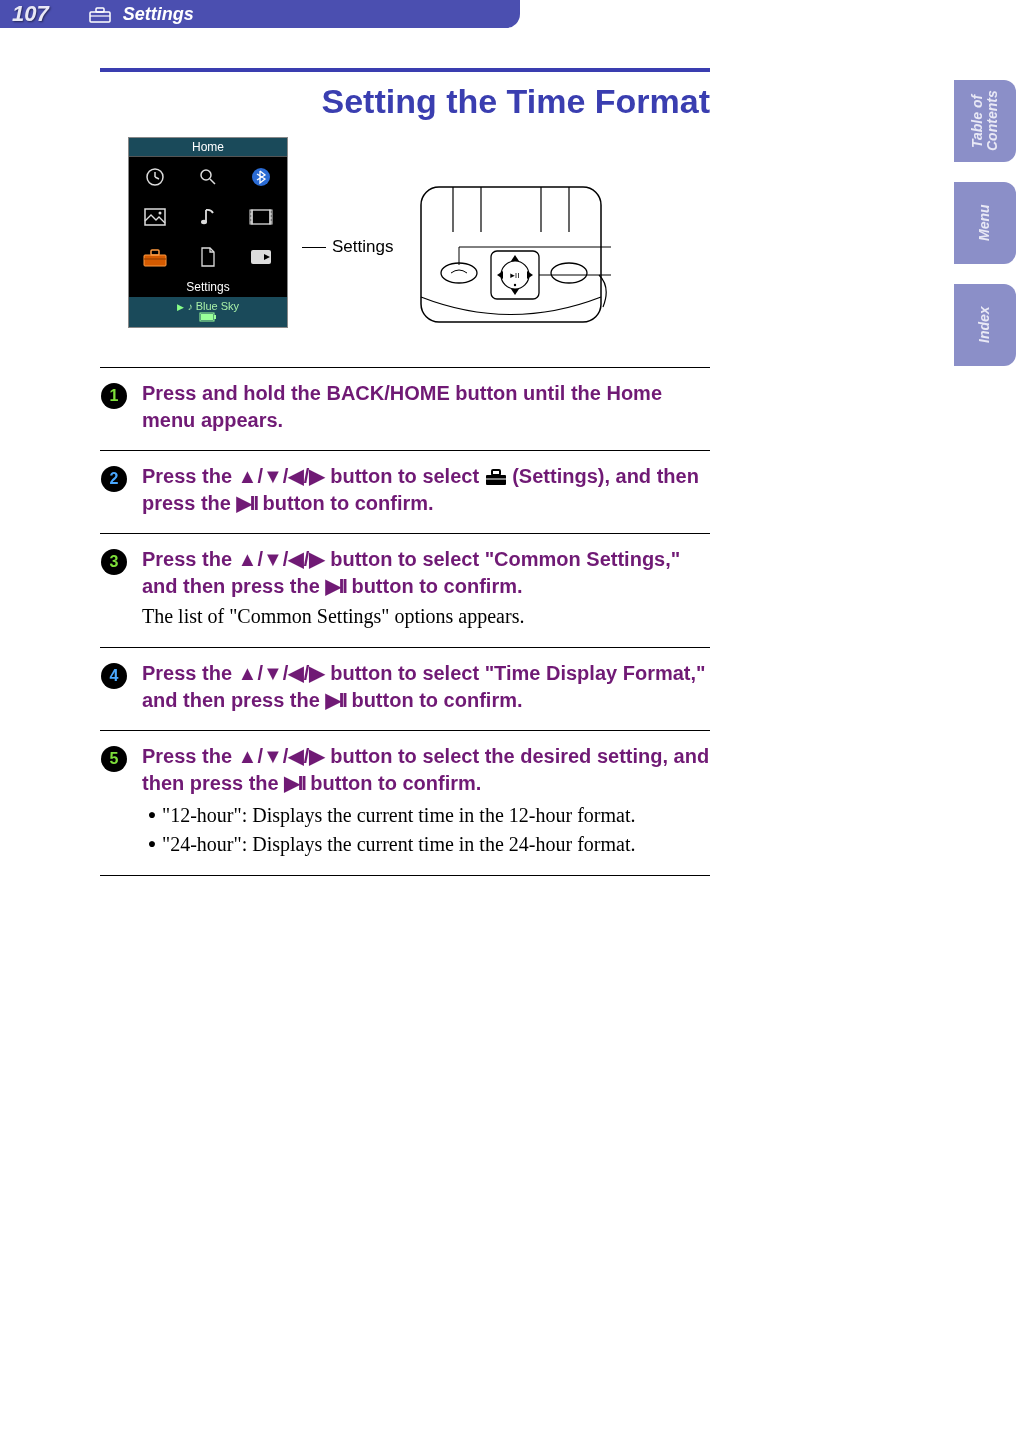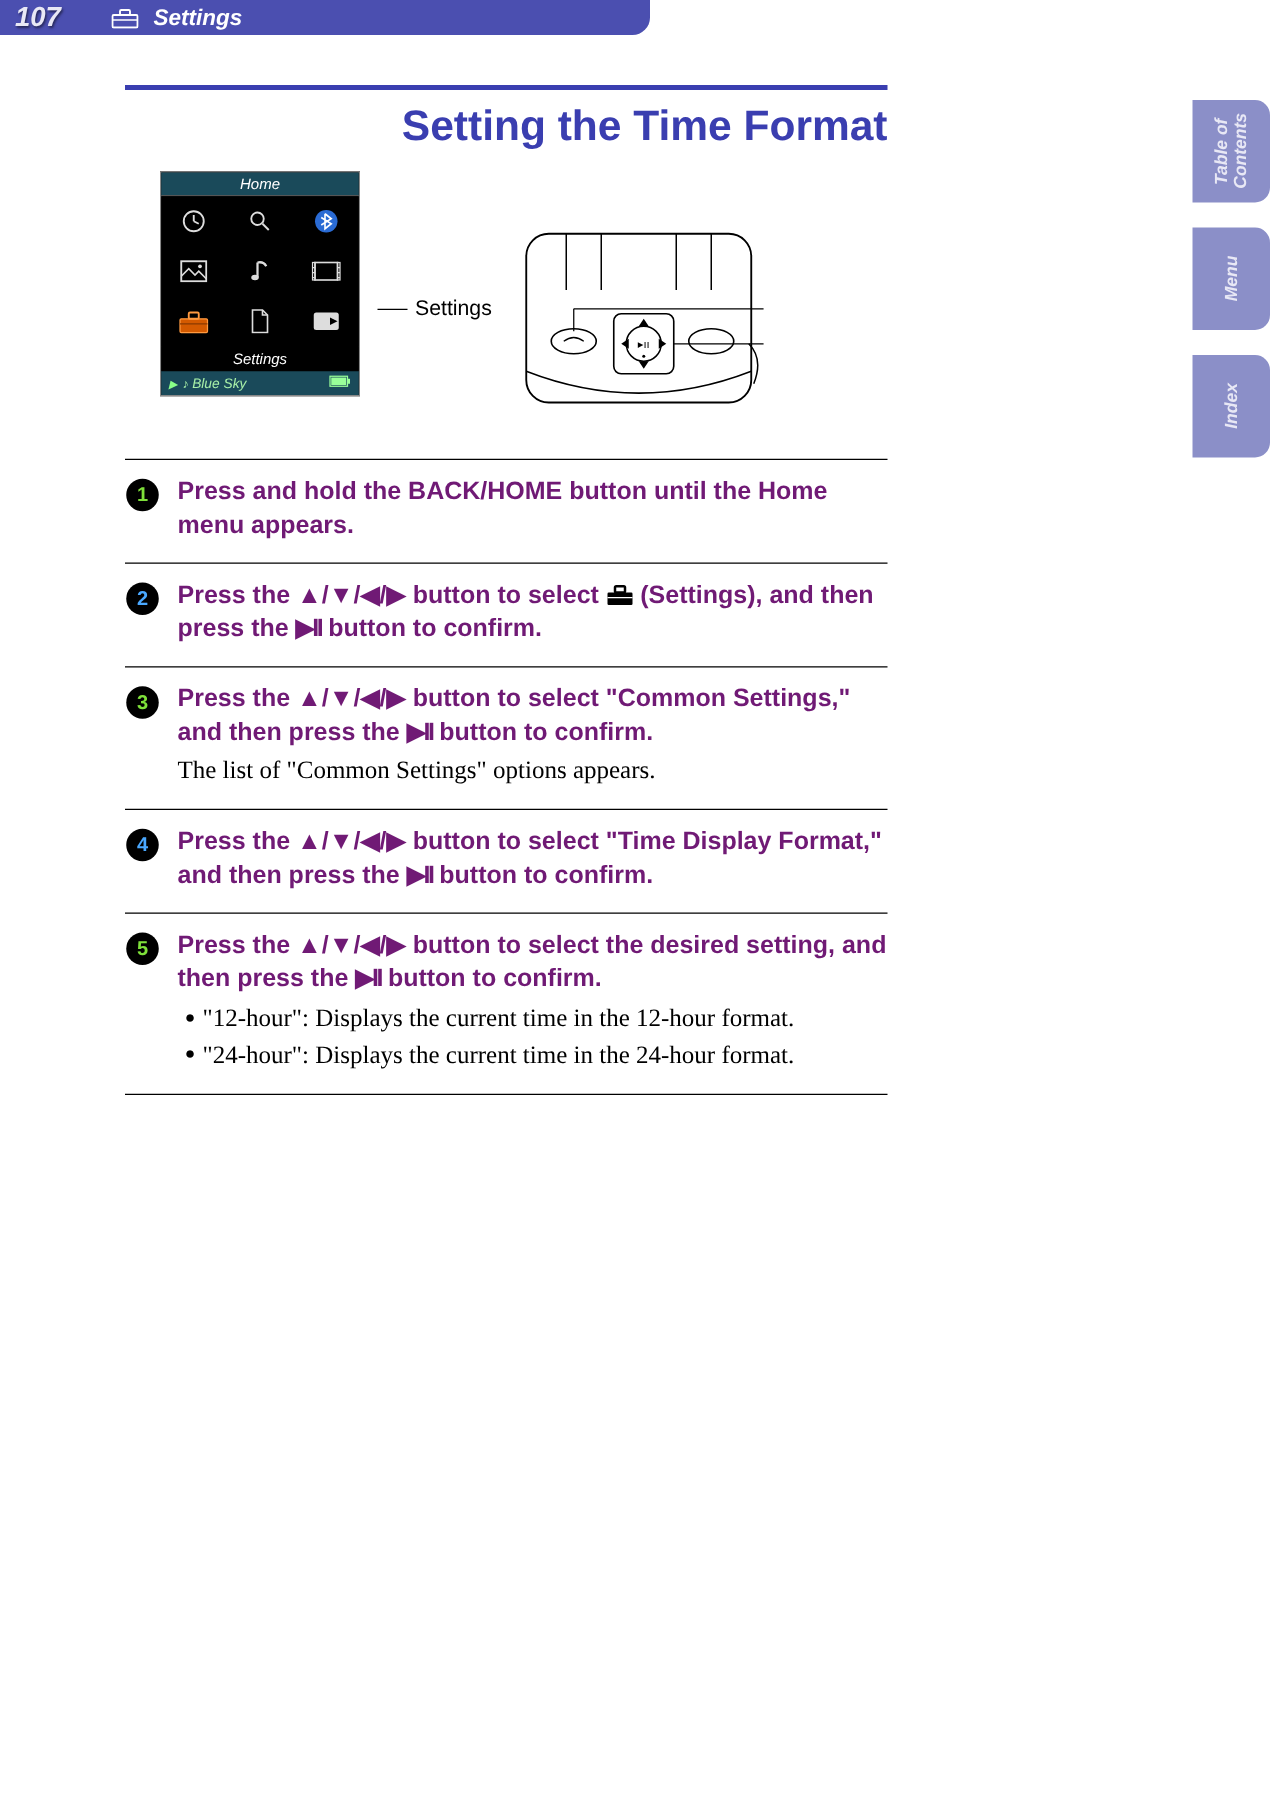--- a/index.html
+++ b/index.html
@@ -101,21 +101,20 @@
 
   .figures {
     display: flex;
     align-items: flex-start;
     gap: 18px;
     margin-bottom: 30px;
     margin-left: 28px;
   }
   .figure-screen {
     width: 156px;
-    font-style: italic;
   }
   .screen {
     width: 160px;
     border: 1px solid #888;
     background: #000;
     font-family: Arial, sans-serif;
   }
   .screen-top {
     background: #1a4a5a;
     color: #fff;
@@ -146,20 +145,21 @@
     padding: 3px 0;
   }
   .screen-bottom {
     background: #1a4a5a;
     color: #a8f0a8;
     font-size: 11px;
     padding: 3px 6px;
     display: flex;
     align-items: center;
     justify-content: space-between;
+    flex-direction: column;
   }
   .play-tri { font-size: 9px; color: #88ff88; margin-right: 4px; }
 
   .settings-callout {
     display: flex;
     align-items: center;
     margin-top: 100px;
   }
   .callout-line {
     width: 24px;

